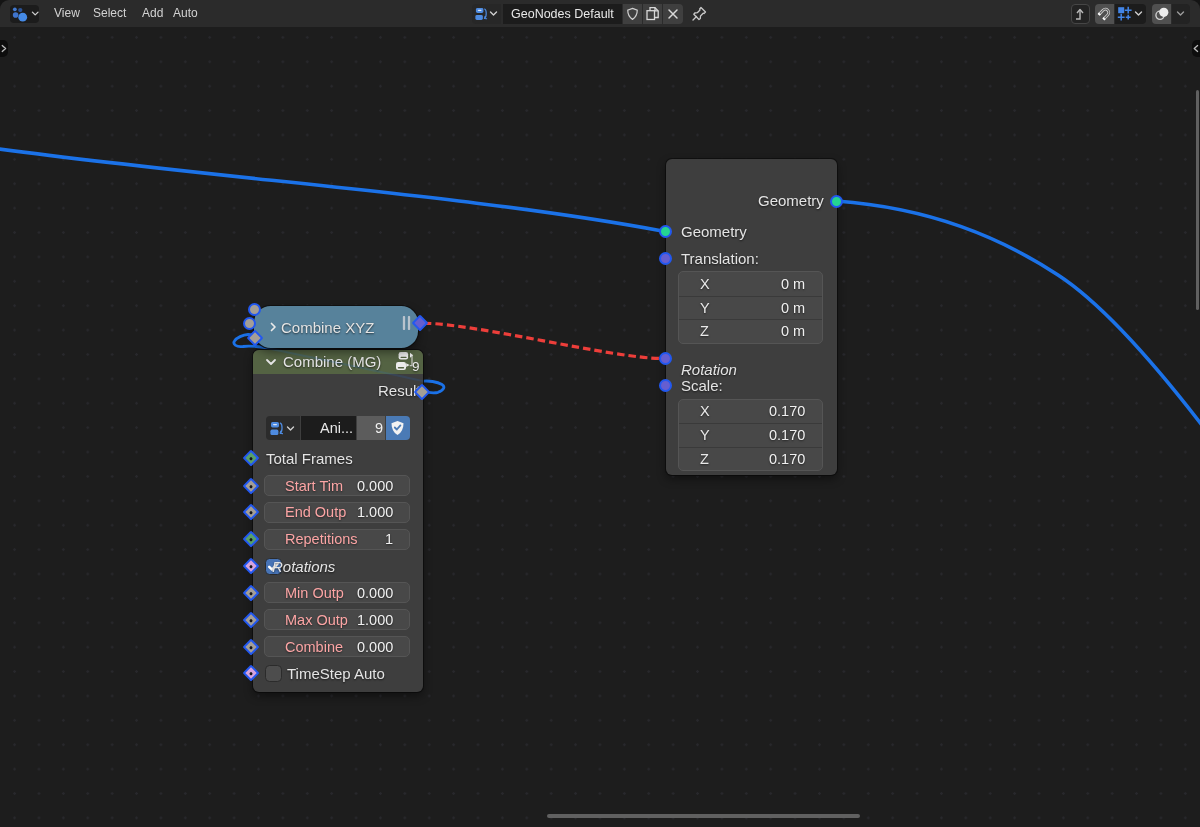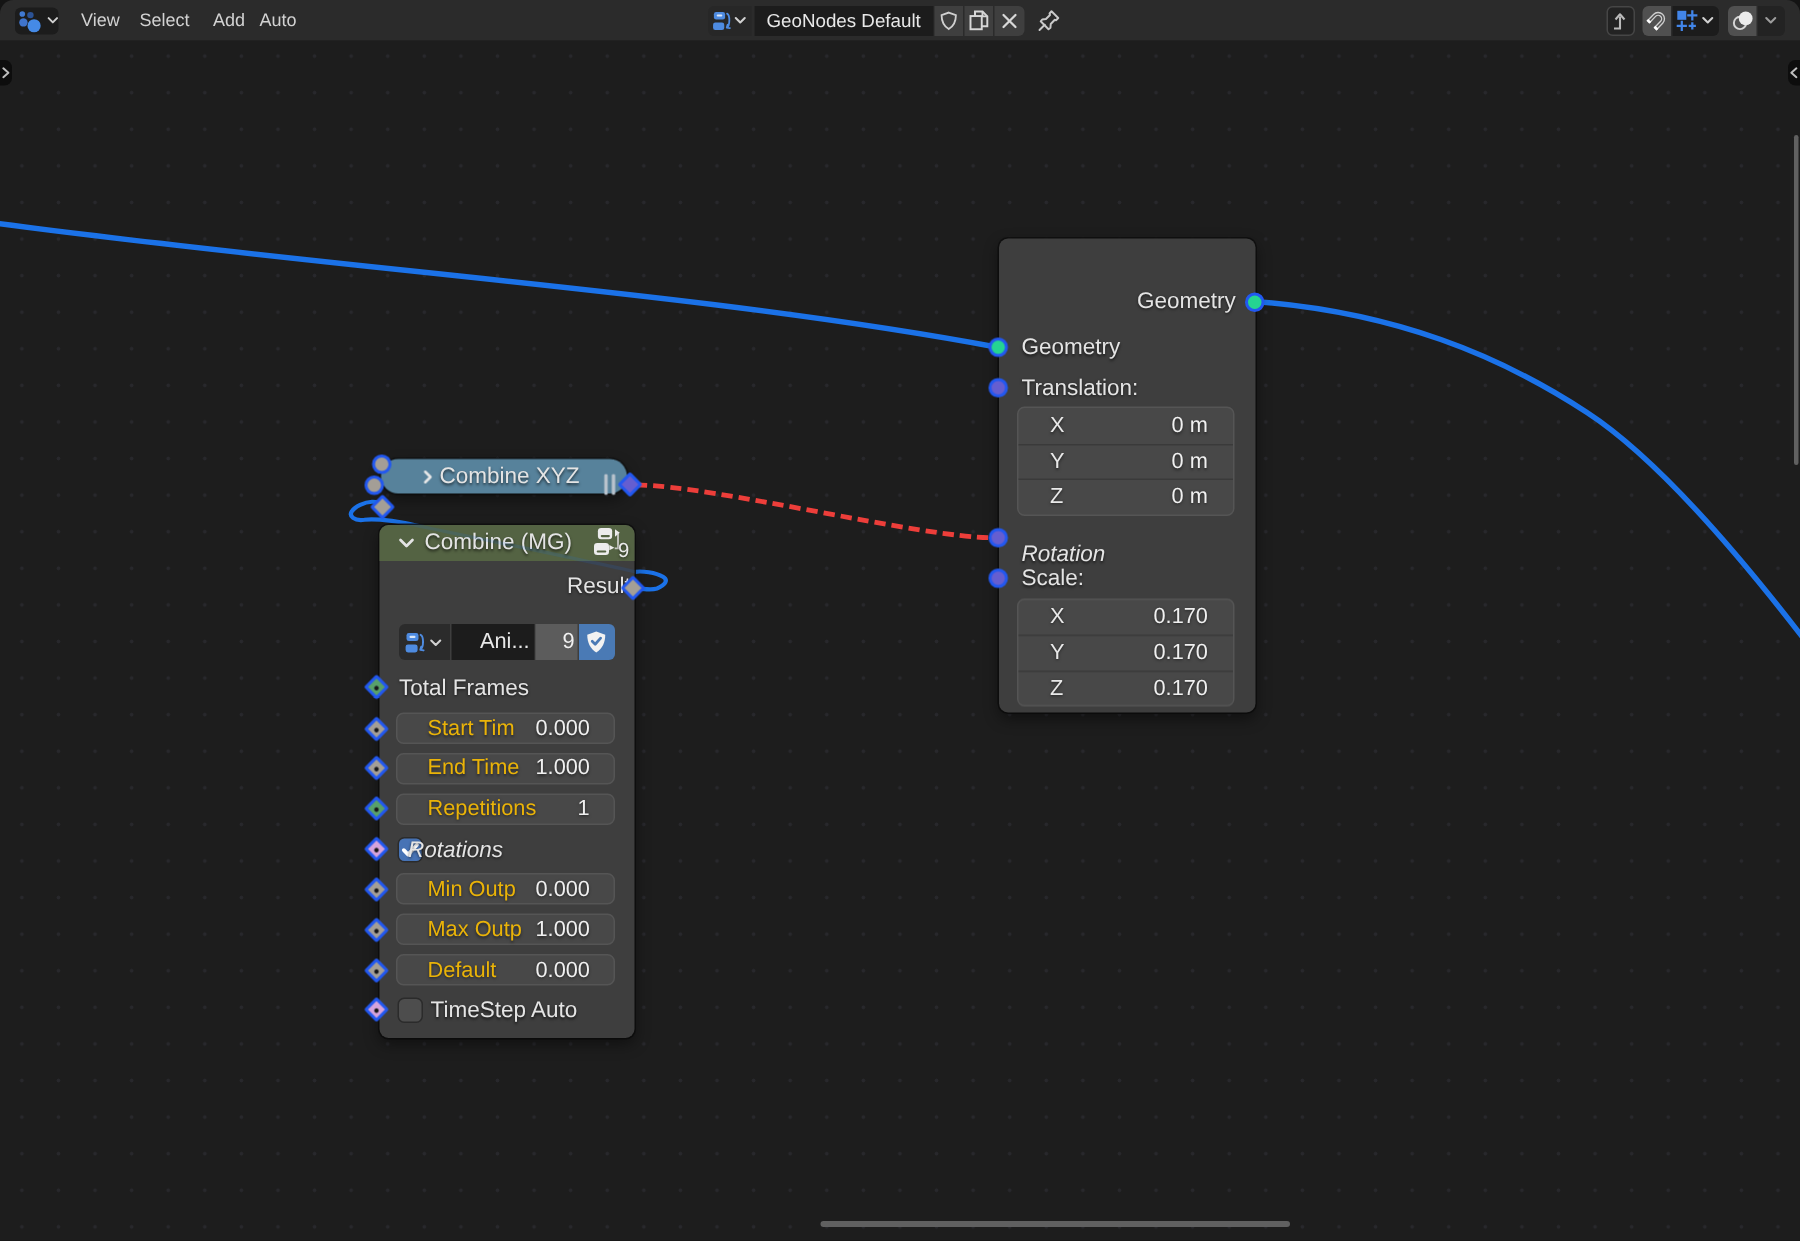--- a/index.html
+++ b/index.html
@@ -69,27 +69,27 @@
   #node-transform { left:665.5px; top:159px; width:171.5px; height:316px; background:var(--node-body); }
   #node-transform .node-header { height:24.5px; background:var(--transform-header); border-radius:6px 6px 0 0; }
   .vec-group { position:absolute; left:12.5px; width:145px; background:var(--field-bg); border:1px solid var(--field-border); border-radius:5px; }
   .vec-row { position:relative; height:23.5px; display:flex; align-items:center; }
   .vec-row + .vec-row { border-top:1px solid var(--field-sep); }
   .vec-label { position:absolute; left:21px; color:#e9e9e9; font-size:14.5px; text-shadow:0 1px 2px rgba(0,0,0,0.5); }
   .vec-value { position:absolute; right:17px; color:#f0f0f0; font-size:14.5px; text-shadow:0 1px 2px rgba(0,0,0,0.5); }
   .row-abs { position:absolute; left:0; width:100%; }
 
   
-  #node-combine { left:254px; top:306px; width:164px; height:23px; background:var(--combine-header); border-radius:16.75px; z-index:4;padding-left:12px; }
+  #node-combine { left:254px; top:306px; width:164px; height:42px; background:var(--combine-header); border-radius:16.75px; z-index:4; }
 
   
   #node-animator { left:252.5px; top:350px; width:170.5px; height:341.5px; background:var(--node-body); }
   #node-animator .node-header { height:23.5px; background:var(--animator-header); border-radius:6px 6px 0 0; }
   .a-field { position:absolute; left:11.5px; width:146px; height:21px; background:var(--field-bg); border:1px solid var(--field-border); border-radius:5px; display:flex; align-items:center; }
-  .a-field .f-label { position:absolute; left:20px; color:#eab308; font-size:14.5px; text-shadow:0 1px 2px rgba(0,0,0,0.5); }
+  .a-field .f-label { position:absolute; left:20px; color:#fca5a5; font-size:14.5px; text-shadow:0 1px 2px rgba(0,0,0,0.5); }
   .a-field .f-value { position:absolute; right:16px; color:#f0f0f0; font-size:14.5px; text-shadow:0 1px 2px rgba(0,0,0,0.5); }
   .checkbox { position:absolute; width:17px; height:17px; border-radius:4.5px; background:#4d4d4d; border:1.5px solid #2b2b2b; display:flex; align-items:center; justify-content:center; }
   .checkbox.checked { background:var(--checkbox-blue); border-color:#2b2b2b; }
   .cb-label { position:absolute; color:#e4e4e4; font-size:15px; text-shadow:0 1px 2px rgba(0,0,0,0.65); }
 
   
   #anim-selector { position:absolute; left:13px; top:66px; height:24px; }
   #anim-tree-btn { position:absolute; left:0; top:0; width:34px; height:24px; background:#2b2b2b; border-radius:4px 0 0 4px; }
   #anim-name { position:absolute; left:35px; top:0; width:55px; height:24px; background:#1c1c1c; color:#e8e8e8; font-size:14.5px; line-height:24px; text-align:center; }
   #anim-count { position:absolute; left:91px; top:0; width:28px; height:24px; background:#5c5c5c; color:#f0f0f0; font-size:14.5px; line-height:24px; text-align:center; }
@@ -235,21 +235,21 @@
 
     <div class="row-abs" style="top:100px;">
       <span class="node-label" style="margin-left:13.5px">Total Frames</span>
     </div>
 
     <div class="a-field" style="top:125px;">
       <span class="f-label">Start Tim</span>
       <span class="f-value">0.000</span>
     </div>
     <div class="a-field" style="top:151.8px;">
-      <span class="f-label">End Time</span>
+      <span class="f-label">End Outp</span>
       <span class="f-value">1.000</span>
     </div>
     <div class="a-field" style="top:178.7px;">
       <span class="f-label">Repetitions</span>
       <span class="f-value">1</span>
     </div>
 
     <div class="checkbox checked" style="left:12.2px; top:207.5px;">
       <svg width="15" height="15" viewBox="0 0 15 15">
           <path d="M 3.2,7.8 L 6.1,10.7 L 12,4.2" stroke="#ffffff" stroke-width="2.5" fill="none" stroke-linecap="round" stroke-linejoin="round"></path>
@@ -259,21 +259,21 @@
 
     <div class="a-field" style="top:232.4px;">
       <span class="f-label">Min Outp</span>
       <span class="f-value">0.000</span>
     </div>
     <div class="a-field" style="top:259.3px;">
       <span class="f-label">Max Outp</span>
       <span class="f-value">1.000</span>
     </div>
     <div class="a-field" style="top:286.1px;">
-      <span class="f-label">Default</span>
+      <span class="f-label">Combine</span>
       <span class="f-value">0.000</span>
     </div>
 
     <div class="checkbox" style="left:12.2px; top:314.9px;"></div>
     <span class="cb-label" style="left:34.2px; top:314.9px;">TimeStep Auto</span>
 
     <div class="socket sock-diamond" style="left:163.4px; top:35.7px; background:var(--socket-float);"></div>
     <div class="socket sock-diamond dot" style="left:-7.6px; top:102.3px; background:var(--socket-int);"></div>
     <div class="socket sock-diamond dot" style="left:-7.6px; top:129.5px; background:var(--socket-float);"></div>
     <div class="socket sock-diamond dot" style="left:-7.6px; top:156.35px; background:var(--socket-float);"></div>

